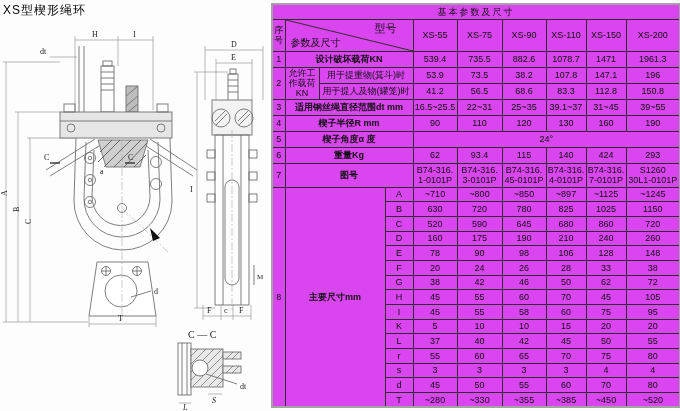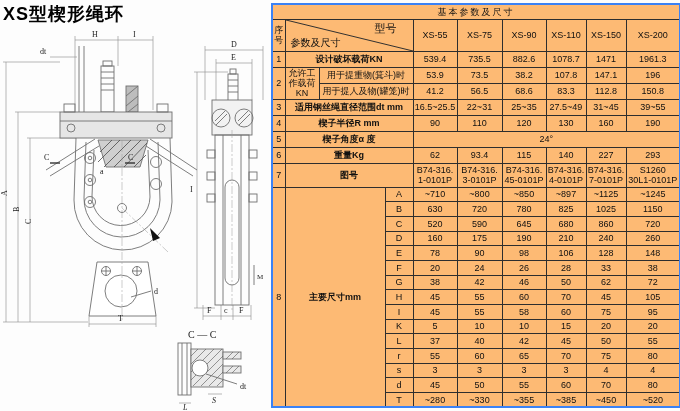--- a/index.html
+++ b/index.html
@@ -1,25 +1,25 @@
 <!DOCTYPE html>
 <html><head>
 <meta charset="utf-8">
 <style>
   * { margin:0; padding:0; box-sizing:border-box; }
   body { font-family:"Liberation Sans", sans-serif; background:#ffffff; }
   .page { position:relative; width:680px; height:411px; background:#fdfdfd; overflow:hidden; }
 
-  .doc-title { position:absolute; left:3px; top:2px; font-size:18px; font-weight:bold; color:#000; letter-spacing:1px; }
+  .doc-title { position:absolute; left:3px; top:2px; font-size:12px; font-weight:normal; color:#000; letter-spacing:1px; }
 
   .drawing { position:absolute; left:0; top:0; width:272px; height:411px; }
   .drawing text { font-family:"Liberation Serif", serif; fill:#222; }
 
   .tablewrap { position:absolute; left:271px; top:3px; }
-  table.params { border-collapse:collapse; table-layout:fixed; width:408px; height:405px; background:#fdba74; border:2px solid #3b82f6; }
+  table.params { border-collapse:collapse; table-layout:fixed; width:408px; height:405px; background:#d946ef; border:2px solid #a3a3a3; }
   table.params td { border:1px solid #2e2e2e; text-align:center; vertical-align:middle; font-size:9px; color:#101010; padding:0 1px; line-height:1.15; overflow:hidden; }
   tr.rt { height:15px; } tr.rh { height:32px; } tr.rs { height:16px; }
   tr.r7 { height:24px; } tr.rd { height:14.7px; }
   td.tbl-title { font-size:10px; letter-spacing:2px; }
   td.seq { font-size:8.5px; padding:0; }
   td.zh { font-size:9px;font-weight:bold; }
   td.group-lab { font-size:8.5px; line-height:1.2; padding:0 3px; }
   td.sub-lab { font-size:8.5px; padding:0; }
   td.figno { font-size:8px; line-height:1.2; padding:0; }
   td.letter { font-size:9px; }
@@ -295,21 +295,21 @@
       <td>112.8</td>
       <td>150.8</td>
     </tr>
 
     <tr class="rs">
       <td class="seq">3</td>
       <td class="zh" colspan="3">适用钢丝绳直径范围dt mm</td>
       <td>16.5~25.5</td>
       <td>22~31</td>
       <td>25~35</td>
-      <td>27.5~49</td>
+      <td>39.1~37</td>
       <td>31~45</td>
       <td>39~55</td>
     </tr>
 
     <tr class="rs">
       <td class="seq">4</td>
       <td class="zh" colspan="3">楔子半径R mm</td>
       <td>90</td>
       <td>110</td>
       <td>120</td>
@@ -324,21 +324,21 @@
       <td colspan="6">24°</td>
     </tr>
 
     <tr class="rs">
       <td class="seq">6</td>
       <td class="zh" colspan="3">重量Kg</td>
       <td>62</td>
       <td>93.4</td>
       <td>115</td>
       <td>140</td>
-      <td>227</td>
+      <td>424</td>
       <td>293</td>
     </tr>
 
     <tr class="r7">
       <td class="seq">7</td>
       <td class="zh" colspan="3">图号</td>
       <td class="figno">
               <div>B74-316.</div>
               <div>1-0101P</div>
             </td>

